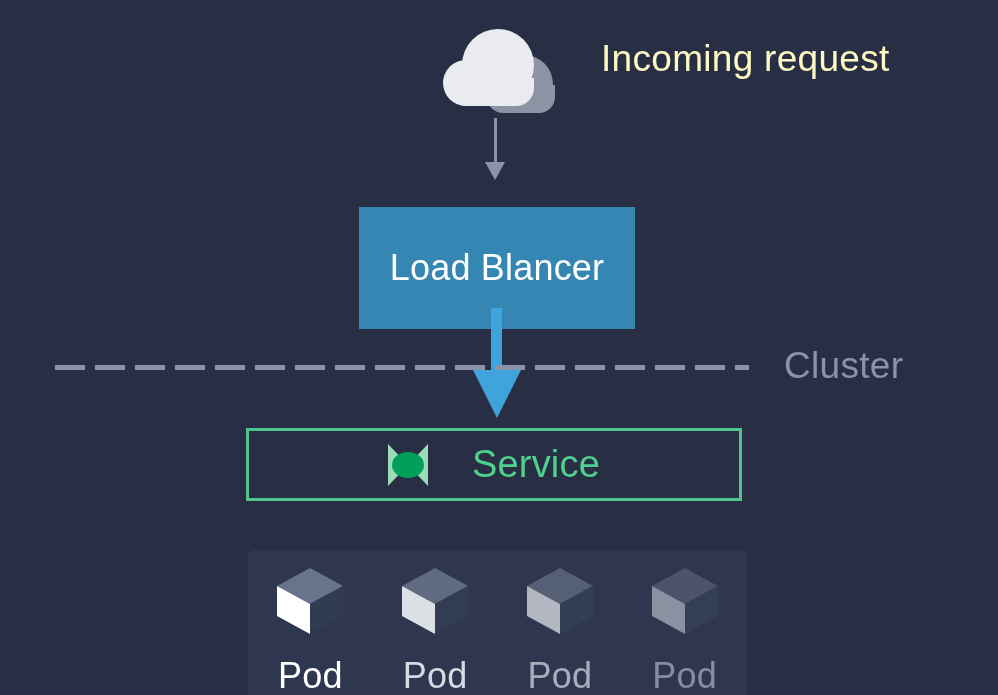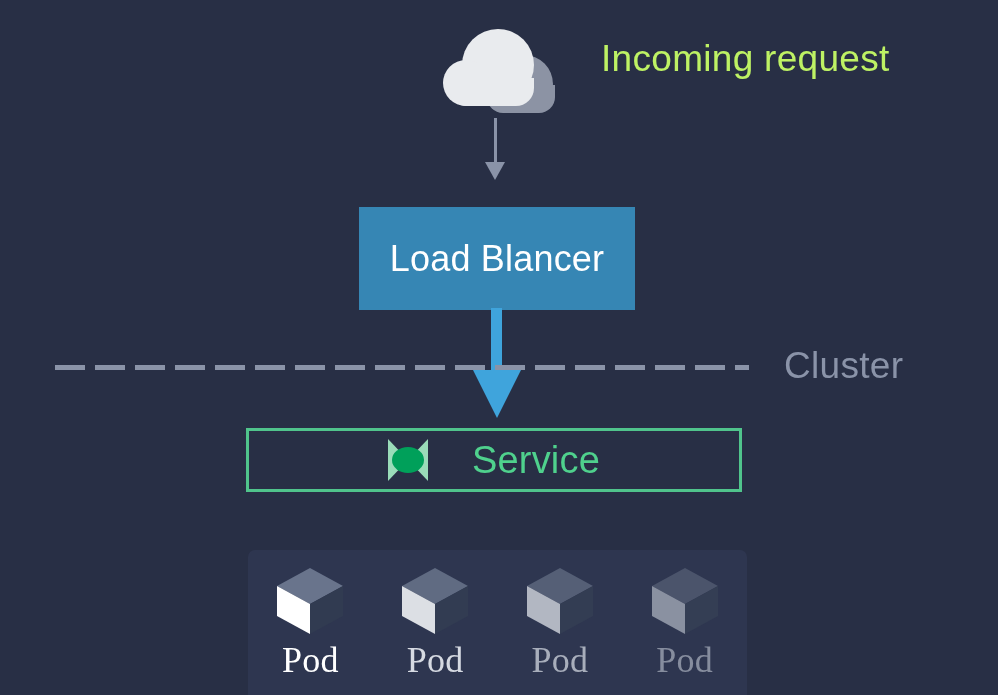--- a/index.html
+++ b/index.html
@@ -30,37 +30,37 @@
     position:absolute;left:8px;top:38px;width:46px;height:46px;
     background:#e9ebee;border-radius:50%;
   }
   .cloud-c{
     position:absolute;left:14px;top:56px;width:85px;height:28px;
     background:#e9ebee;border-radius:0 0 18px 18px;
   }
 
   .incoming-label{
     position:absolute;left:601px;top:38px;
-    font-size:37px;color:#bef264;letter-spacing:.3px;white-space:nowrap;
+    font-size:37px;color:#fef9c3;letter-spacing:.3px;white-space:nowrap;
   }
 
   
   .gray-arrow{position:absolute;left:478px;top:118px;width:36px;height:62px;}
   .gray-arrow .stem{
     position:absolute;left:16px;top:0;width:3px;height:48px;background:#8a93a8;
   }
   .gray-arrow .head{
     position:absolute;left:7px;top:44px;width:0;height:0;
     border-left:10px solid transparent;border-right:10px solid transparent;
     border-top:18px solid #8a93a8;
   }
 
   
   .lb-box{
-    position:absolute;left:359px;top:207px;width:276px;height:103px;
+    position:absolute;left:359px;top:207px;width:276px;height:122px;
     background:#3686b4;display:flex;align-items:center;justify-content:center;
   }
   .lb-label{font-size:36px;color:#ffffff;letter-spacing:.2px;white-space:nowrap;}
 
   
   .blue-arrow{position:absolute;left:473px;top:308px;width:48px;height:110px;}
   .blue-arrow .stem{
     position:absolute;left:18px;top:0;width:11px;height:64px;background:#3fa4dc;
   }
   .blue-arrow .head{
@@ -76,21 +76,21 @@
       #8a93a8 0px, #8a93a8 30px,
       rgba(0,0,0,0) 30px, rgba(0,0,0,0) 40px);
   }
   .cluster-label{
     position:absolute;left:784px;top:345px;
     font-size:37px;color:#8a93a8;letter-spacing:.3px;white-space:nowrap;
   }
 
   
   .svc-box{
-    position:absolute;left:246px;top:428px;width:496px;height:64px;
+    position:absolute;left:246px;top:428px;width:496px;height:73px;
     border:3px solid #50c48c;box-sizing:border-box;
     display:flex;align-items:center;justify-content:center;gap:44px;
   }
   .svc-icon{position:relative;width:40px;height:42px;flex:0 0 auto;}
   .svc-icon .tri-l{
     position:absolute;left:0;top:0;width:0;height:0;
     border-top:21px solid transparent;border-bottom:21px solid transparent;
     border-left:20px solid #9adcb9;
   }
   .svc-icon .tri-r{
@@ -115,21 +115,21 @@
     position:absolute;left:248px;top:550px;width:499px;height:145px;
     display:flex;align-items:flex-start;
   }
   .pod{
     flex:1 1 0;display:flex;flex-direction:column;align-items:center;
     padding-top:14px;
   }
   .cube{position:relative;width:74px;height:74px;}
   .cube svg{display:block;width:74px;height:74px;}
   .pod-label{
-    font-size:36px;margin-top:4px;letter-spacing:.2px;line-height:1;font-family:Liberation Serif, serif;
+    font-size:36px;margin-top:20px;letter-spacing:.2px;line-height:1;
   }
 </style>
 </head>
 <body>
 
 <div id="stage">
 
   <div class="cloud-wrap">
     <div class="cloud-shadow"></div>
     <div class="cloud-shadow2"></div>

